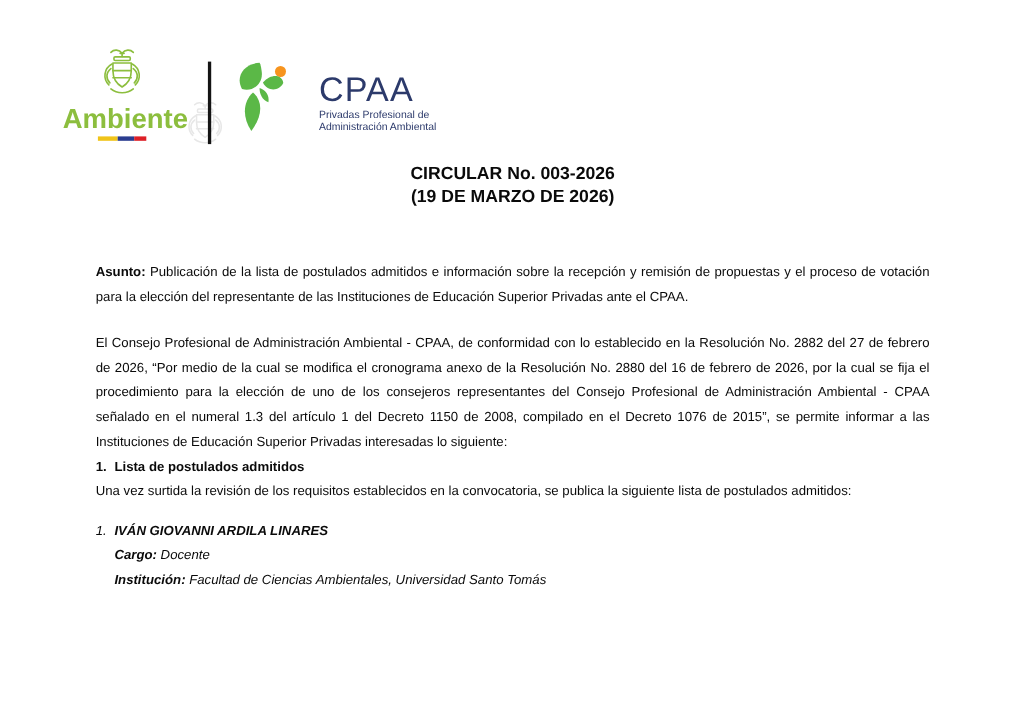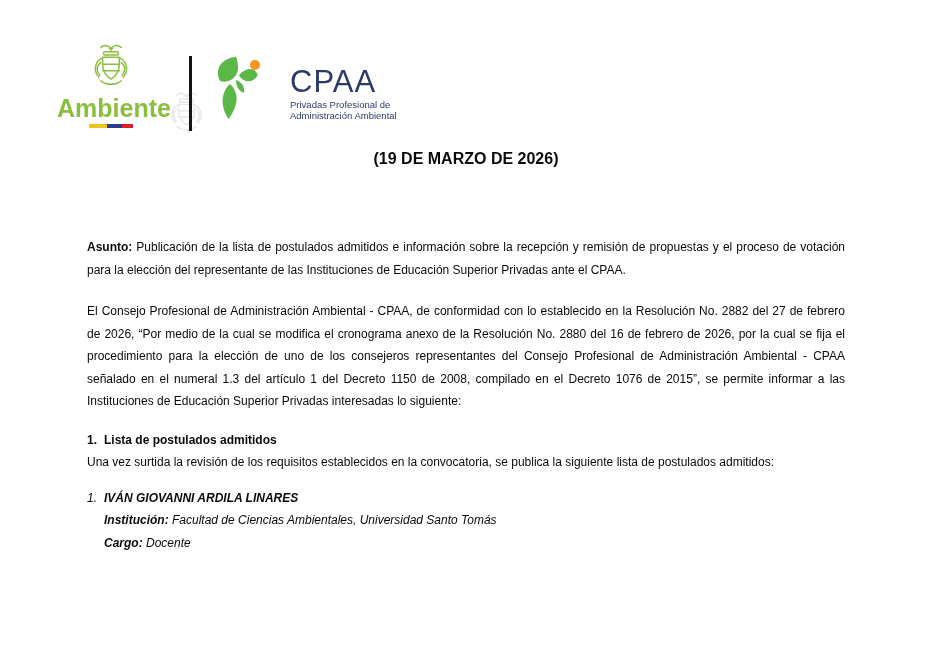--- a/index.html
+++ b/index.html
@@ -47,21 +47,21 @@
     position:absolute;left:0;right:0;top:148px;
     text-align:center;font-weight:bold;font-size:16px;line-height:21px;
   }
   
   .body{position:absolute;left:87px;top:236px;width:758px;font-size:12px;line-height:22.5px;}
   .just{text-align:justify;}
   p.asunto{margin-bottom:19px;}
   p.main{}
   .hang{position:relative;}
   .num{display:inline-block;width:17px;}
-  .section-heading{font-weight:bold;margin-top:16px;}
+  .section-heading{font-weight:bold;}
   .section-heading .num{font-weight:bold;}
   p.section-intro{margin-bottom:13px;}
   .candidate .line{padding-left:17px;font-style:italic;}
   .candidate .line.first{padding-left:0;}
   b,strong{font-weight:bold;}
 </style>
 </head>
 <body>
 
 <div class="page">
@@ -112,33 +112,34 @@
       </svg>
       <div class="cpaa-text">
         <div class="cpaa-acronym">CPAA</div>
         <div class="cpaa-sub first">Privadas Profesional de</div>
         <div class="cpaa-sub">Administración Ambiental</div>
       </div>
     </div>
   </header>
 
   <div class="title-block">
+    <div>CIRCULAR No. 003-2026</div>
     <div>(19 DE MARZO DE 2026)</div>
   </div>
 
   <main class="body">
 
     <p class="just asunto"><strong>Asunto:</strong><span> Publicación de la lista de postulados admitidos e información sobre la recepción y remisión de propuestas y el proceso de votación para la elección del representante de las Instituciones de Educación Superior Privadas ante el CPAA.</span></p>
 
     <p class="just main">El Consejo Profesional de Administración Ambiental - CPAA, de conformidad con lo establecido en la Resolución No. 2882 del 27 de febrero de 2026, “Por medio de la cual se modifica el cronograma anexo de la Resolución No. 2880 del 16 de febrero de 2026, por la cual se fija el procedimiento para la elección de uno de los consejeros representantes del Consejo Profesional de Administración Ambiental - CPAA señalado en el numeral 1.3 del artículo 1 del Decreto 1150 de 2008, compilado en el Decreto 1076 de 2015”, se permite informar a las Instituciones de Educación Superior Privadas interesadas lo siguiente:</p>
 
     <div class="hang section-heading"><span class="num">1.</span><span>Lista de postulados admitidos</span></div>
 
     <p class="just section-intro">Una vez surtida la revisión de los requisitos establecidos en la convocatoria, se publica la siguiente lista de postulados admitidos:</p>
 
     <div class="candidate">
       <div class="line first"><span class="num">1.</span><strong>IVÁN GIOVANNI ARDILA LINARES</strong></div>
+      <div class="line"><strong>Cargo:</strong><span> Docente</span></div>
       <div class="line"><strong>Institución:</strong><span> Facultad de Ciencias Ambientales, Universidad Santo Tomás</span></div>
-      <div class="line"><strong>Cargo:</strong><span> Docente</span></div>
     </div>
 
   </main>
 </div>
 
 </body></html>

